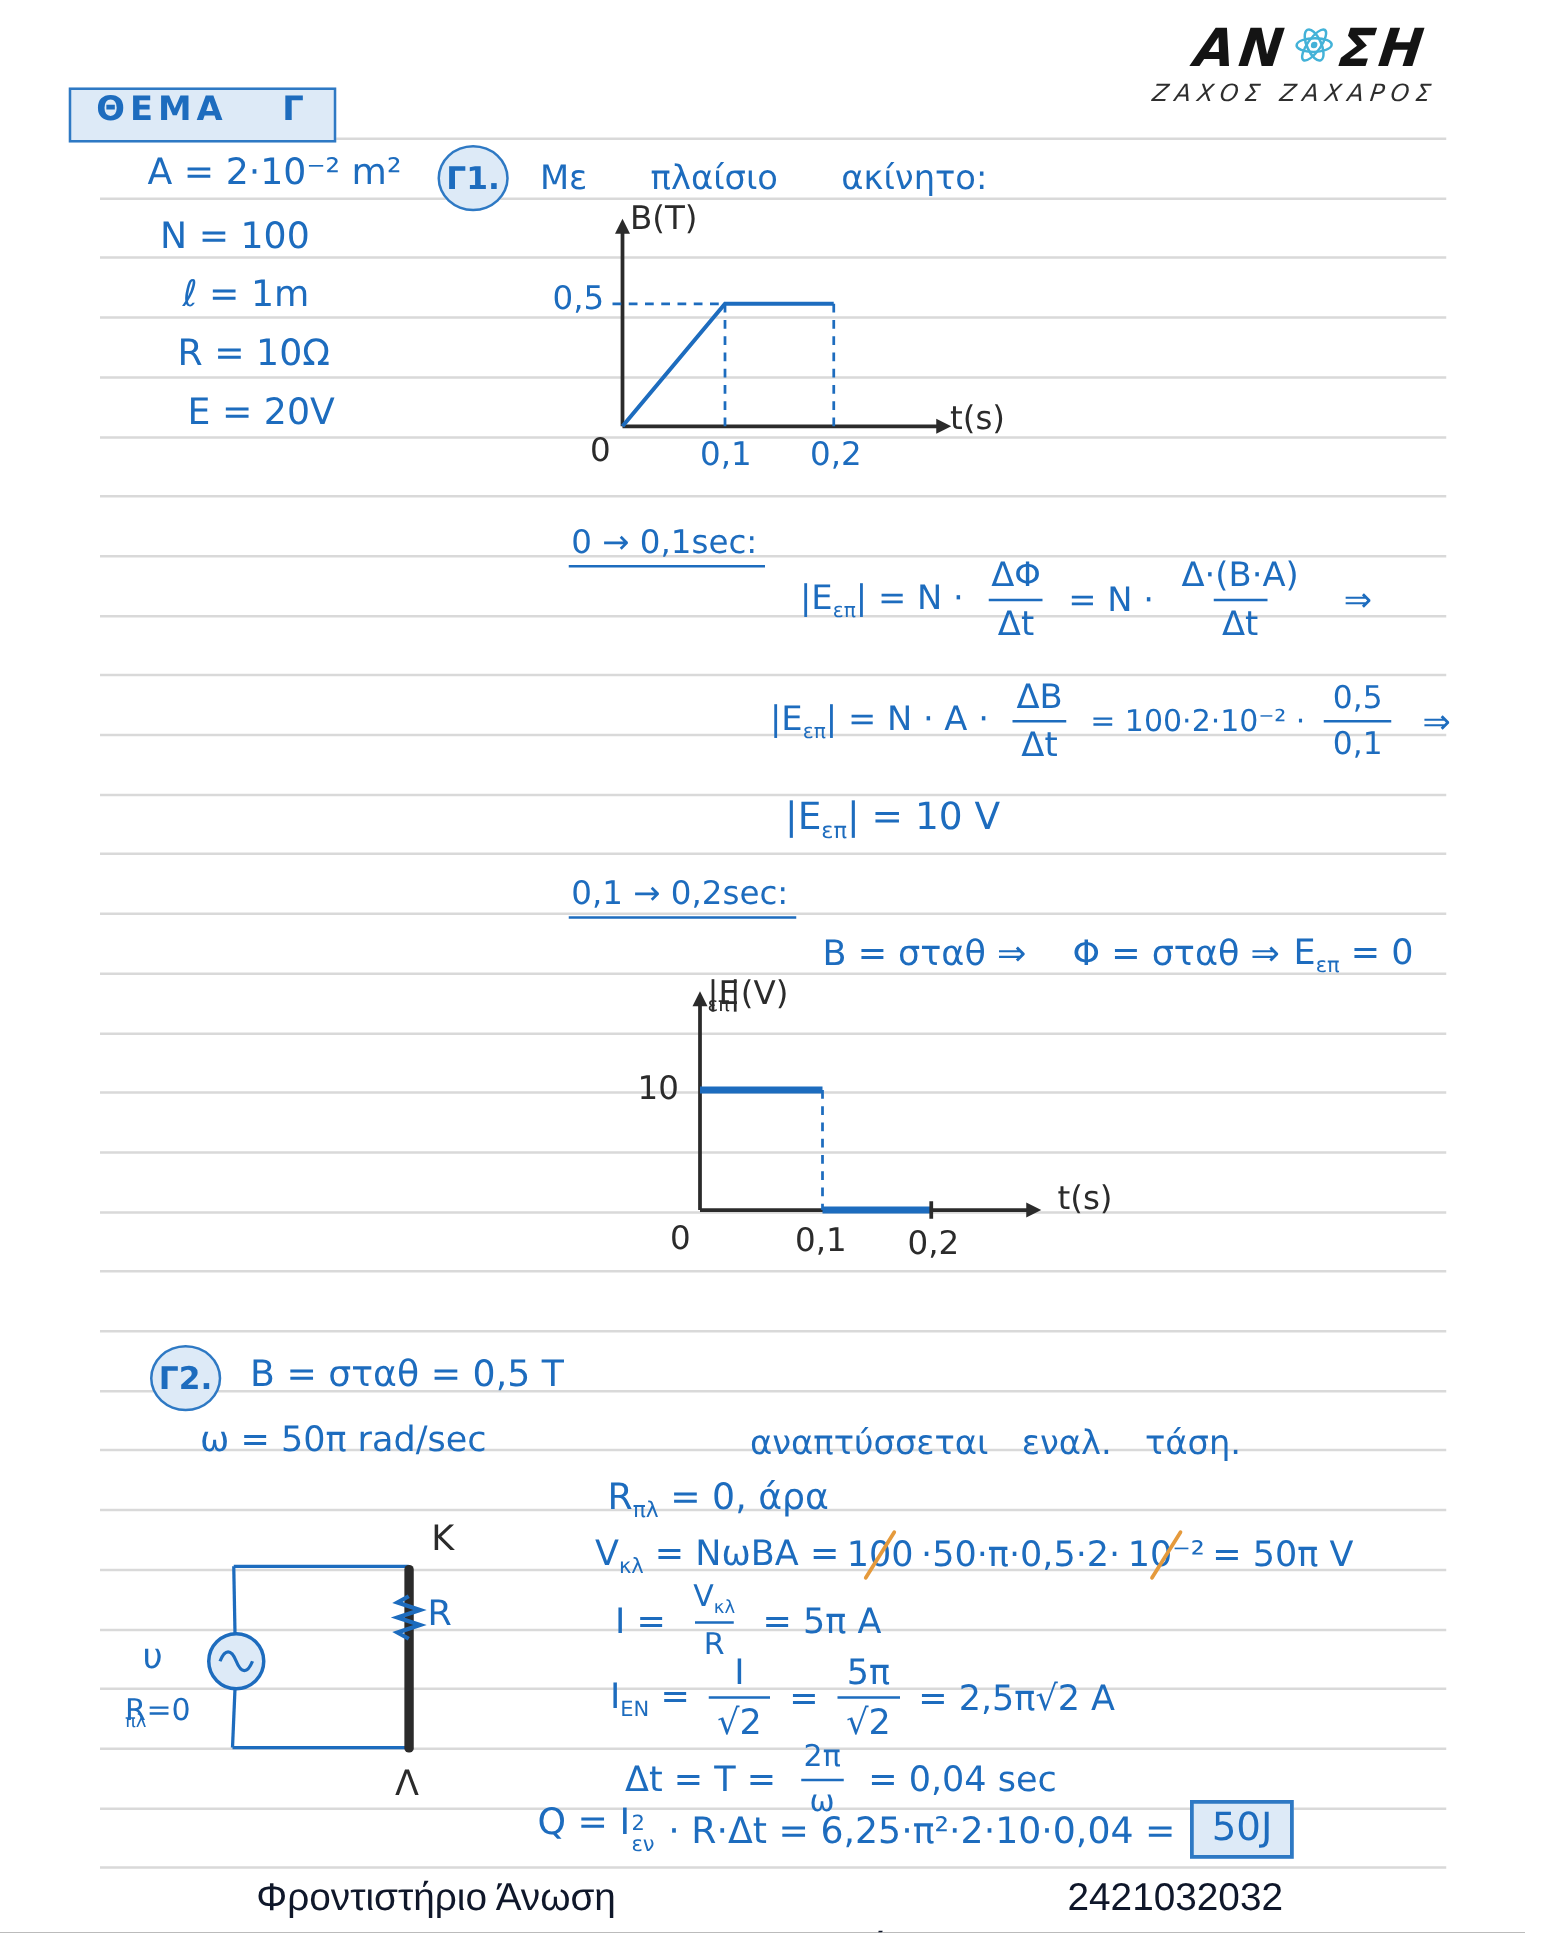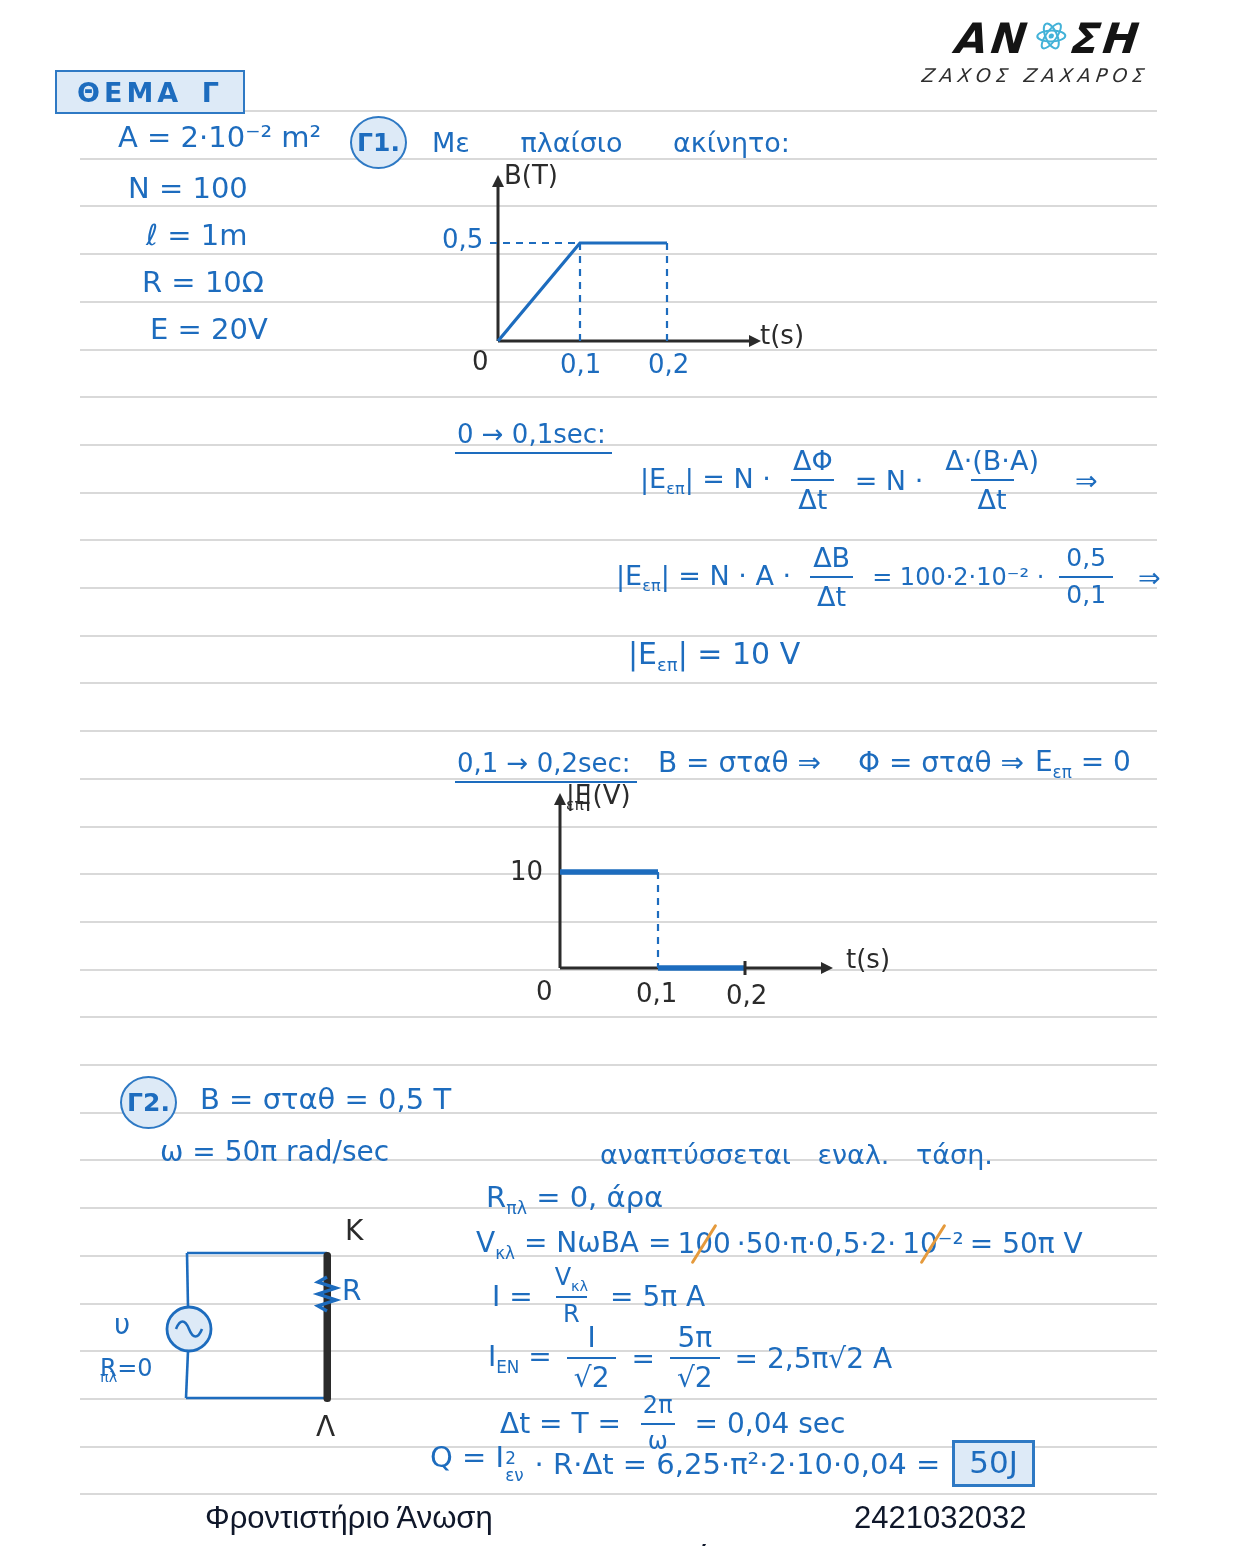--- a/index.html
+++ b/index.html
@@ -15,22 +15,22 @@
   .page{
     position:relative;width:1237px;height:1546px;background:#ffffff;
     font-family:"DejaVu Sans",sans-serif;overflow:hidden;margin:0 auto;
   }
   .abs{position:absolute;}
   .hw{color:var(--blue);}
   .bk{color:var(--black-ink);}
   .rule-line{position:absolute;left:0;width:100%;height:2px;background:var(--rule);}
   
   .theme-box{
-    left:55px;top:70px;width:190px;height:44px;border:2.5px solid var(--blue-border);
-    background:var(--box-fill);display:flex;align-items:center;justify-content:space-between;
+    left:55px;top:70px;width:214px;height:44px;border:2.5px solid var(--blue-border);
+    background:var(--box-fill);display:flex;align-items:flex-start;justify-content:space-between;
     padding:0 20px;color:var(--blue);font-weight:bold;font-size:27px;letter-spacing:4px;
   }
   .badge{
     width:57px;height:53px;border:2.5px solid var(--blue-border);background:var(--box-fill);
     border-radius:50%;display:flex;align-items:center;justify-content:center;
     color:var(--blue);font-weight:bold;font-size:25px;
   }
   
   .brand{right:96px;top:14px;display:flex;align-items:center;gap:4px;color:#141414;
     font-style:italic;font-weight:bold;font-size:42px;letter-spacing:3px;transform:skewX(-7deg);}
@@ -168,21 +168,21 @@
       <span class="num">0,5</span>
         <span class="den">0,1</span>
     </span>
     <span style="margin-left:10px;">⇒</span>
   </div>
 
   <div class="abs eq" style="left:628px;top:636px;font-size:30px;">
     <span><span>|Ε</span><sub>επ</sub><span>| = 10 V</span></span>
   </div>
 
-  <div class="abs heading-underline" style="left:455px;top:700px;margin-top:48px;">0,1 → 0,2sec:</div>
+  <div class="abs heading-underline" style="left:455px;top:700px;">0,1 → 0,2sec:</div>
 
   <div class="abs eq" style="left:658px;top:745px;font-size:28px;">
     <span>Β = σταθ ⇒</span>
     <span class="gap-lg">Φ = σταθ ⇒</span>
     <span><span>Ε</span><sub>επ</sub><span> = 0</span></span>
   </div>
 
   <div class="graph" style="left:488px;top:780px;width:440px;height:230px;">
     <svg width="440" height="230" viewBox="0 0 440 230">
       <line x1="72" y1="24" x2="72" y2="188" stroke="#2b2b2b" stroke-width="3"></line>

